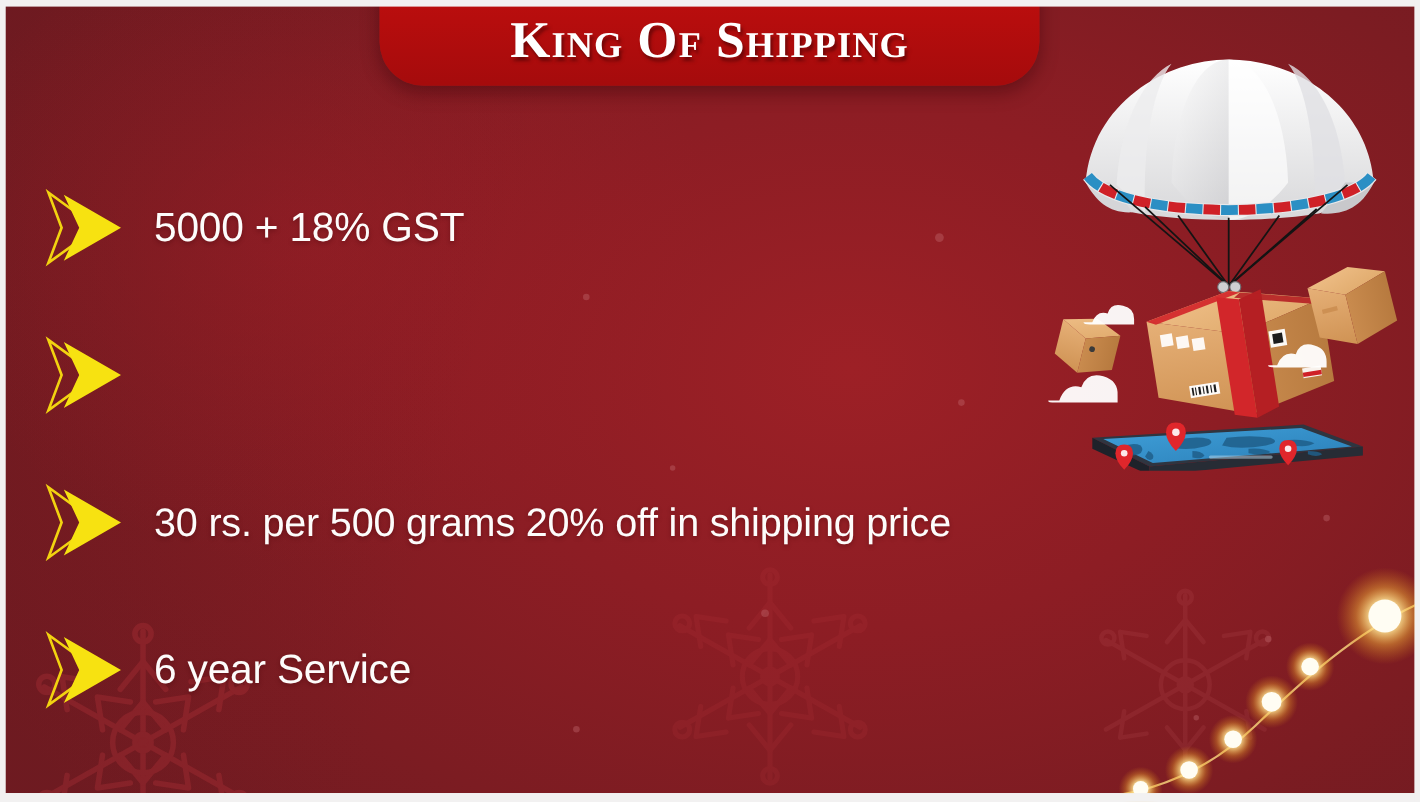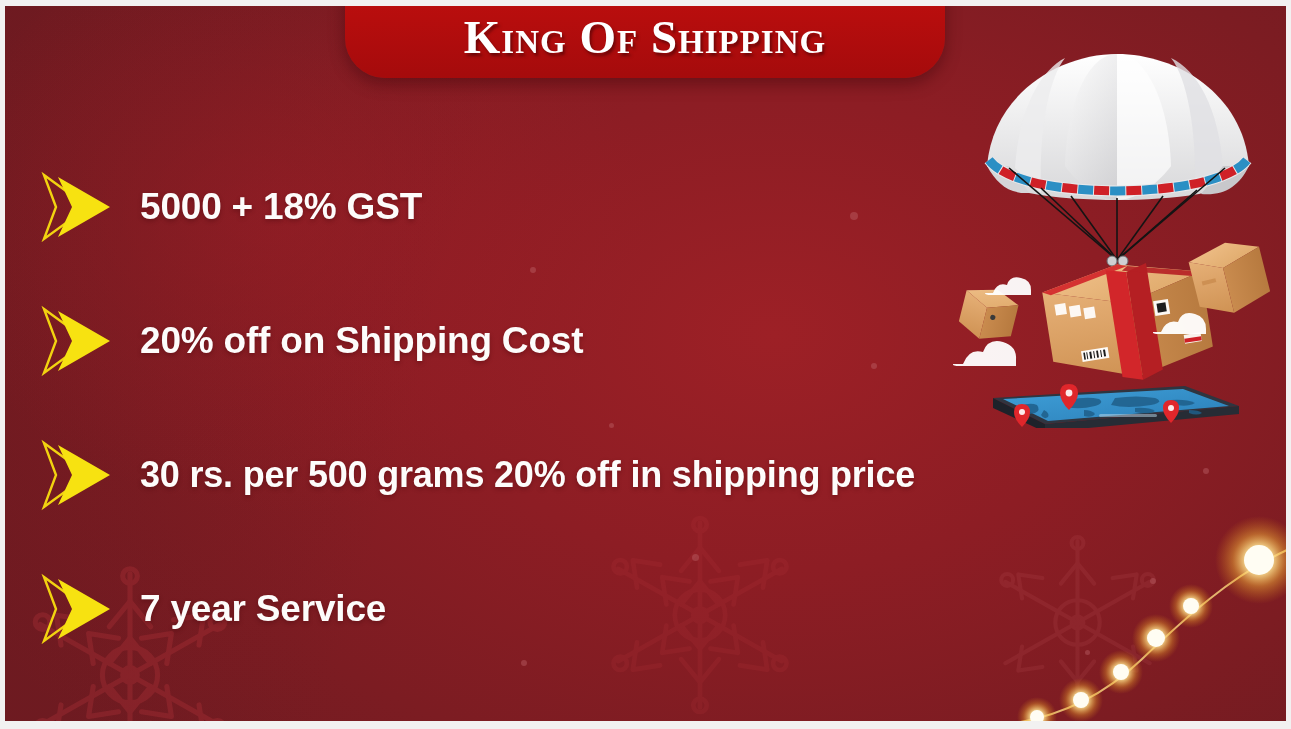--- a/index.html
+++ b/index.html
@@ -100,21 +100,21 @@
     height:134px;
   }
   .chev {
     flex:0 0 auto;
     width:78px; height:72px;
     margin-right:22px;
     display:block;
   }
   .bullet-text {
     font-size:37px;
-    font-weight:700;
+    font-weight:400;
     color:#fdfcfb;
     letter-spacing:-0.2px;
     white-space:nowrap;
     text-shadow:0 2px 4px rgba(70,8,12,.40);
   }
   .row-3 .bullet-text { font-size:36px; }
 
   
   .illustration {
     position:absolute;
@@ -419,37 +419,36 @@
         <path d="M18 6 L70 36 L18 66 L32 36 Z" fill="#f7e211"></path>
       </svg>
       <span class="bullet-text">5000 + 18% GST</span>
     </div>
 
     <div class="bullet-row row-1">
       <svg class="chev" viewBox="0 0 78 72">
         <path d="M4 4 L48 36 L4 68 L16 36 Z" fill="none" stroke="#f2d310" stroke-width="2.4"></path>
         <path d="M18 6 L70 36 L18 66 L32 36 Z" fill="#f7e211"></path>
       </svg>
-      <span class="bullet-text">20% off on Shipping Cost</span>
     </div>
 
     <div class="bullet-row row-2 row-3">
       <svg class="chev" viewBox="0 0 78 72">
         <path d="M4 4 L48 36 L4 68 L16 36 Z" fill="none" stroke="#f2d310" stroke-width="2.4"></path>
         <path d="M18 6 L70 36 L18 66 L32 36 Z" fill="#f7e211"></path>
       </svg>
       <span class="bullet-text">30 rs. per 500 grams  20% off in shipping price</span>
     </div>
 
     <div class="bullet-row row-3x">
       <svg class="chev" viewBox="0 0 78 72">
         <path d="M4 4 L48 36 L4 68 L16 36 Z" fill="none" stroke="#f2d310" stroke-width="2.4"></path>
         <path d="M18 6 L70 36 L18 66 L32 36 Z" fill="#f7e211"></path>
       </svg>
-      <span class="bullet-text">7 year Service</span>
+      <span class="bullet-text">6 year Service</span>
     </div>
 
   </div>
 
   <div class="strip-top"></div>
   <div class="strip-bottom"></div>
   <div class="edge-left"></div>
   <div class="edge-right"></div>
 
 </div>

